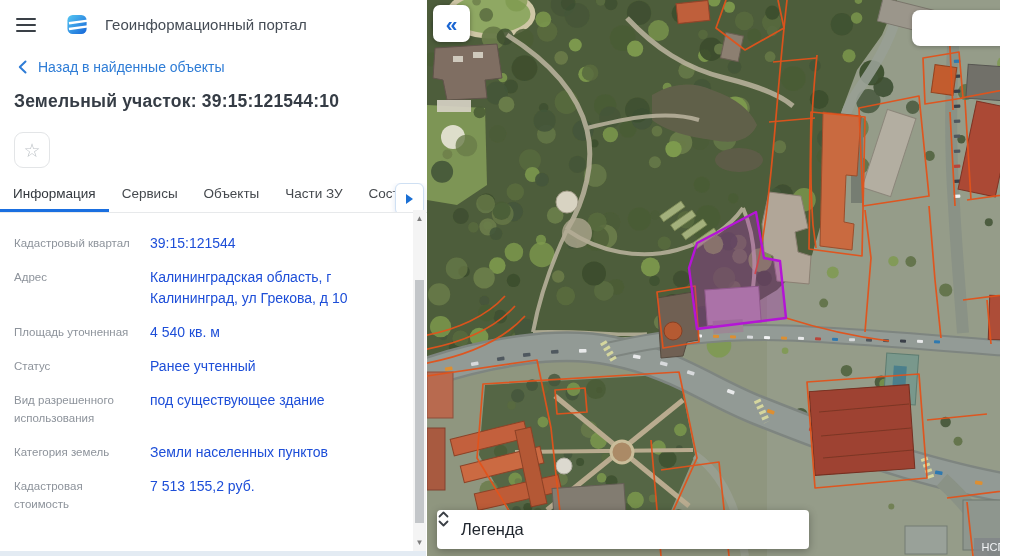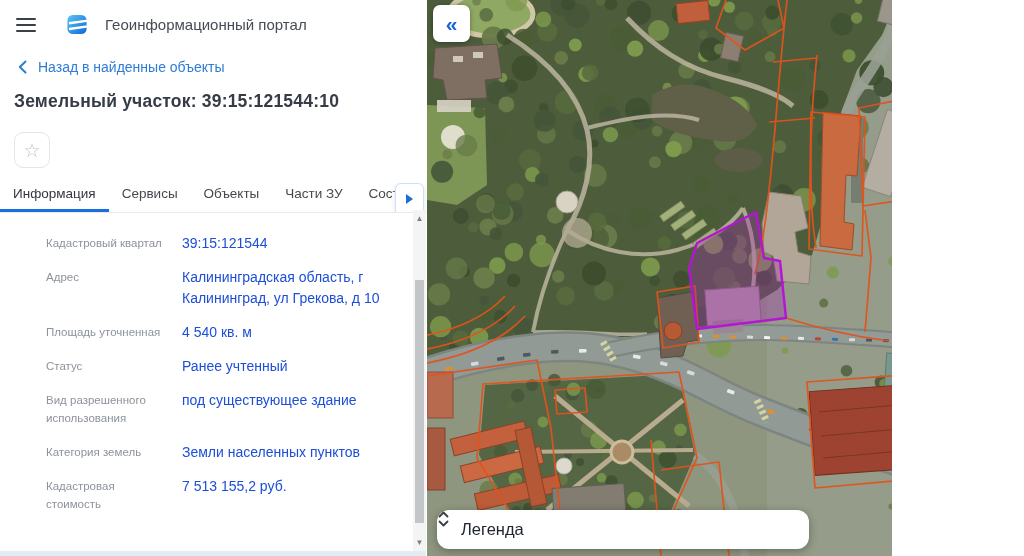--- a/index.html
+++ b/index.html
@@ -1,52 +1,52 @@
 <!DOCTYPE html>
 <html><head>
 <meta charset="utf-8">
 <style>
   html,body{margin:0;padding:0;background:#fff;}
   body{width:1024px;height:556px;overflow:hidden;font-family:"Liberation Sans",sans-serif;}
-  .stage{position:relative;width:892px;height:556px;overflow:hidden;background:#fff;}
+  .stage{position:relative;width:1000px;height:556px;overflow:hidden;background:#fff;}
 
   
   .panel{position:absolute;left:0;top:0;width:427px;height:556px;background:#fff;z-index:5;}
   .panel-header{display:flex;align-items:center;gap:16px;padding:13px 16px 6px 16px;}
   .hamburger{width:20px;height:14px;display:flex;flex-direction:column;justify-content:space-between;cursor:pointer;}
   .hamburger span{display:block;height:2px;background:#3a4047;border-radius:1px;}
   .logo{width:23px;height:23px;flex:0 0 auto;margin-left:14px;}
   .app-title{font-size:15px;color:#454c55;}
   .back{display:flex;align-items:center;gap:11px;margin:17px 0 16px 18px;color:#2e7cd6;font-size:14px;cursor:pointer;text-decoration:none;}
   .page-title{margin:4px 14px 0 14px;font-size:17.5px;font-weight:bold;color:#353c45;letter-spacing:.2px;}
   .fav-btn{margin:20px 0 0 14px;width:36px;height:36px;border:1px solid #e3e5e7;border-radius:9px;background:#fff;display:flex;align-items:center;justify-content:center;cursor:pointer;}
   .fav-btn .star{font-size:19px;color:#bcc1c6;line-height:1;}
   .tabs{position:relative;margin-top:15px;border-bottom:1px solid #e7e9eb;display:flex;align-items:flex-end;height:29px;padding-right:34px;overflow:hidden;}
   .tab{padding:0 13px 8px 13px;font-size:13.5px;color:#45494e;white-space:nowrap;cursor:pointer;border-bottom:3px solid transparent;}
   .tab.active{color:#32373d;border-bottom-color:#1a6fe0;}
   .tabs-more{position:absolute;right:3px;top:0;width:27px;height:30px;background:#fff;border:1px solid #cfe0f3;border-radius:6px;box-shadow:0 1px 5px rgba(40,80,160,.15);display:flex;align-items:center;justify-content:center;cursor:pointer;}
   .tabs-more .tri{width:0;height:0;border-left:7px solid #1a6fd4;border-top:5px solid transparent;border-bottom:5px solid transparent;}
   .info{padding:20px 30px 0 14px;}
   .info-row{display:flex;margin-bottom:14px;}
-  .info-label{width:122px;flex:0 0 122px;padding-right:14px;padding-top:2px;font-size:11.5px;color:#8d939b;line-height:1.55;margin-left:32px;}
+  .info-label{width:122px;flex:0 0 122px;padding-right:14px;padding-top:2px;font-size:11.5px;color:#8d939b;line-height:1.55;}
   .info-value{flex:1;font-size:14px;color:#1d4ed8;line-height:1.45;}
   
   .vscroll{position:absolute;right:1px;top:210px;width:13px;height:341px;background:#f4f4f4;}
   .vscroll .arr{position:absolute;left:0;width:13px;height:13px;display:flex;align-items:center;justify-content:center;font-size:8px;color:#7d7d7d;cursor:pointer;}
   .vscroll .arr.up{top:2px;}
   .vscroll .arr.down{bottom:2px;}
   .vscroll .thumb{position:absolute;left:2px;width:9px;top:70px;height:243px;background:#c3c6c9;cursor:pointer;}
   .hscroll{position:absolute;left:0;bottom:0;width:426px;height:5px;background:#e3ebf3;cursor:pointer;}
 
   
   .map{position:absolute;left:427px;top:0;width:597px;height:556px;overflow:hidden;background:#7e8671;}
   .map svg{position:absolute;left:0;top:0;}
   .collapse-btn{position:absolute;left:6px;top:5px;width:37px;height:37px;background:#fff;border:none;border-radius:7px;box-shadow:0 1px 5px rgba(0,0,0,.35);color:#1b66d2;font-size:21px;font-weight:bold;line-height:35px;text-align:center;cursor:pointer;padding:0;}
   .search-box{position:absolute;left:485px;top:10px;width:150px;height:36px;background:#fff;border-radius:8px;box-shadow:0 1px 4px rgba(0,0,0,.25);}
-  .legend-bar{position:absolute;left:10px;top:510px;width:372px;height:39px;background:#fff;border-radius:12px;box-shadow:0 2px 8px rgba(0,0,0,.3);display:flex;align-items:center;padding:0 14px 0 24px;box-sizing:border-box;cursor:pointer;}
+  .legend-bar{position:absolute;left:10px;top:510px;width:372px;height:39px;background:#fff;border-radius:4px;box-shadow:0 2px 8px rgba(0,0,0,.3);display:flex;align-items:center;padding:0 14px 0 24px;box-sizing:border-box;cursor:pointer;}
   .legend-label{font-size:16.5px;color:#20262e;flex:1;}
   .watermark{position:absolute;right:-6px;bottom:0;height:18px;line-height:18px;background:rgba(128,132,136,.78);color:#f2f4f6;font-size:11px;padding:0 8px;white-space:nowrap;}
 </style>
 </head>
 <body>
 
 <div class="stage">
 
   <aside class="panel">
     <div class="panel-header">

